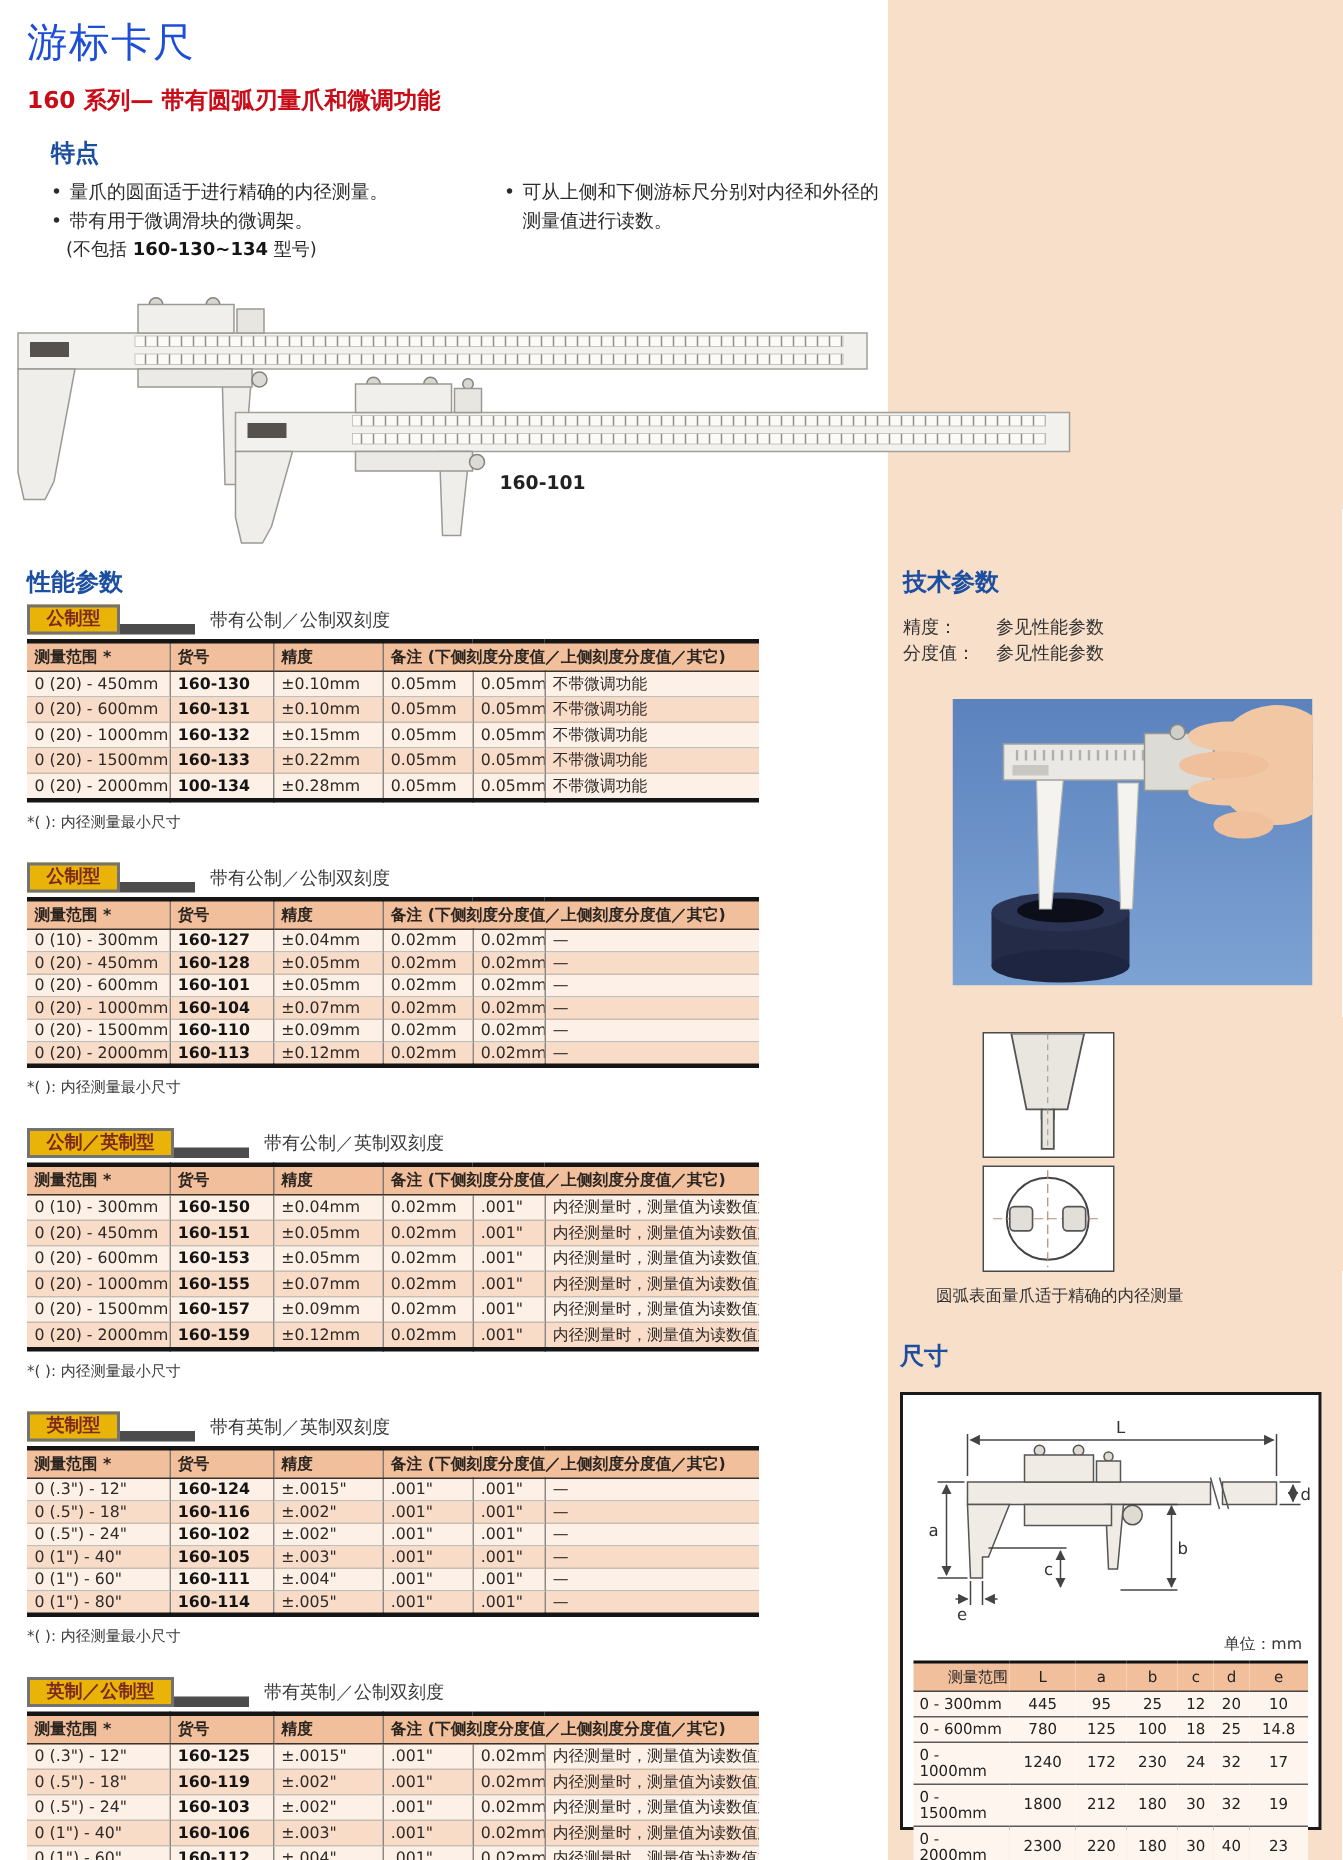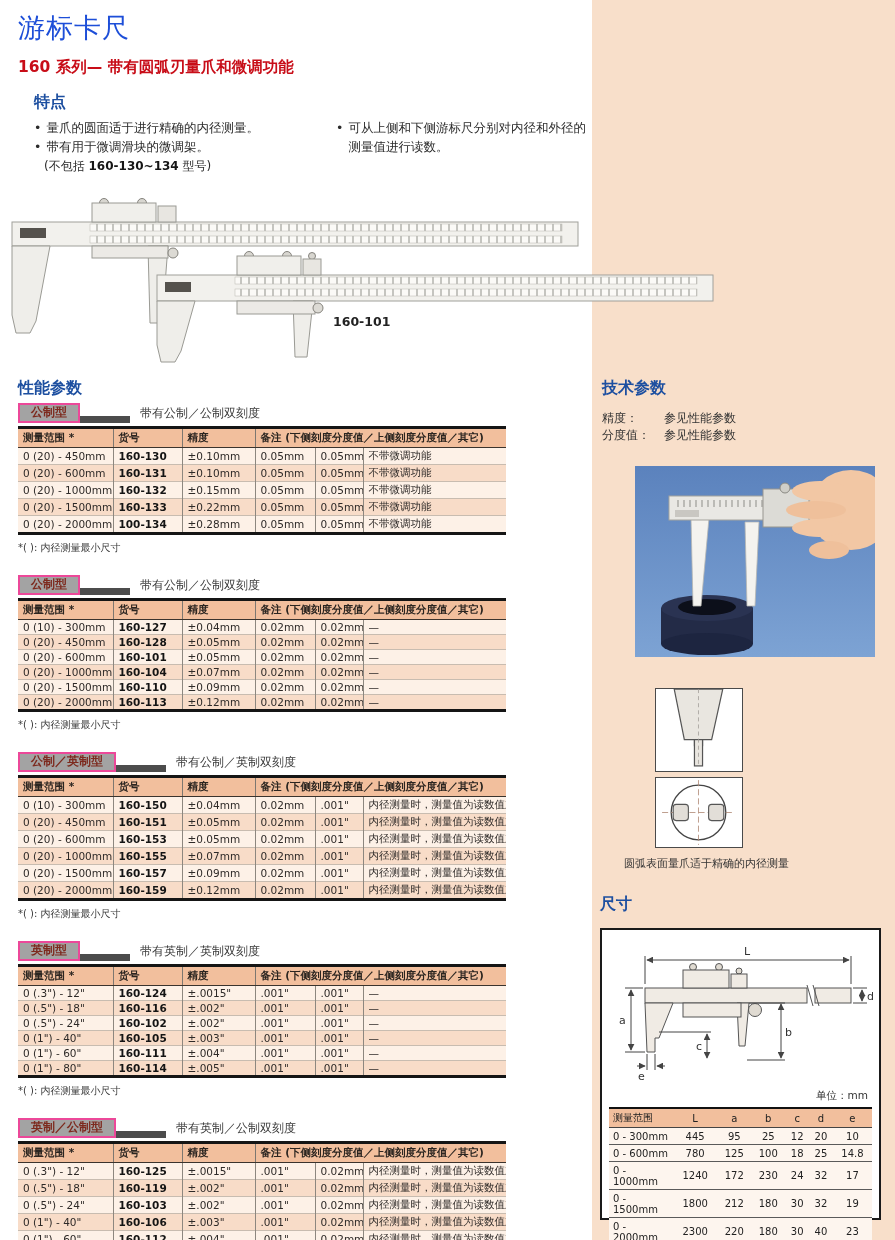--- a/index.html
+++ b/index.html
@@ -25,21 +25,21 @@
   .feat-note b{color:#151515}
 
   
   .products-svg{position:absolute;left:0;top:195px;width:895px;height:175px;z-index:2}
 
   
   .perf-block{position:absolute;left:18px;top:378px;width:567px;z-index:1}
   .perf-section{margin-top:20px}
   .perf-section:first-of-type{margin-top:4px}
   .badge-row{display:flex;align-items:flex-end}
-  .badge{background:#a3a3a3;border:2px solid #ec4899;color:#7d2a1e;font-weight:bold;font-size:12px;padding:0 11px 1px;line-height:1.25}
+  .badge{background:#eab308;border:2px solid #737373;color:#7d2a1e;font-weight:bold;font-size:12px;padding:0 11px 1px;line-height:1.25}
   .badge-bar{width:50px;height:7px;background:#4c4c4c;margin:0 10px 0 0}
   .badge-desc{font-size:12px;color:#3a3a3a;padding-bottom:1px}
   table.perf{border-collapse:collapse;width:488px;table-layout:fixed;margin-top:3px;
     border-top:3px solid #151515;border-bottom:3px solid #151515}
   table.perf th{background:#f2bf9d;font-size:10.5px;font-weight:bold;color:#2b2520;text-align:left;
     padding:2px 5px;height:19px;border-bottom:1.5px solid #3a332d;border-right:1px solid #7d7770}
   table.perf th:last-child{border-right:none}
   table.perf td{font-size:10.5px;color:#2e2a28;padding:1px 5px;height:15px;
     border-right:1px solid #8d877f;border-top:1px solid #c8bcb0;white-space:nowrap;overflow:hidden}
   table.perf td:last-child{border-right:none}
@@ -59,21 +59,21 @@
   .jawbox{width:88px;background:#fff;border:1.5px solid #4a4a4a}
   .jawbox1{left:655px;top:688px;height:84px}
   .jawbox2{left:655px;top:777px;height:71px}
   .jaw-caption{left:624px;top:856px;font-size:11px;color:#333}
   .dim-heading{left:600px;top:894px}
   .dim-box{left:600px;top:928px;width:281px;height:292px;background:#fff;border:2px solid #1a1a1a;padding:4px 7px}
   .unit-label{font-size:10.5px;color:#333;text-align:right;margin:1px 4px 4px 0}
   table.dim{border-collapse:collapse;width:100%;border-top:2px solid #111;border-bottom:3px solid #111}
   table.dim th{background:#f2bf9d;font-size:10px;font-weight:normal;color:#222;text-align:center;
     padding:2px 1px;border-bottom:1px solid #444}
-  table.dim th:first-child{text-align:left;padding-left:4px}
+  table.dim th:first-child{text-align:right;padding-left:4px}
   table.dim td{font-size:10px;color:#222;text-align:center;padding:2.5px 1px;border-top:1px solid #5a5a5a;background:#fdf5ee}
   table.dim td:first-child{text-align:left;padding-left:4px}
   table.dim tr:first-child td{border-top:none}
 
   svg text{font-family:"DejaVu Sans","Liberation Sans",sans-serif}
 </style>
 </head>
 <body>
 
 <div class="page">

